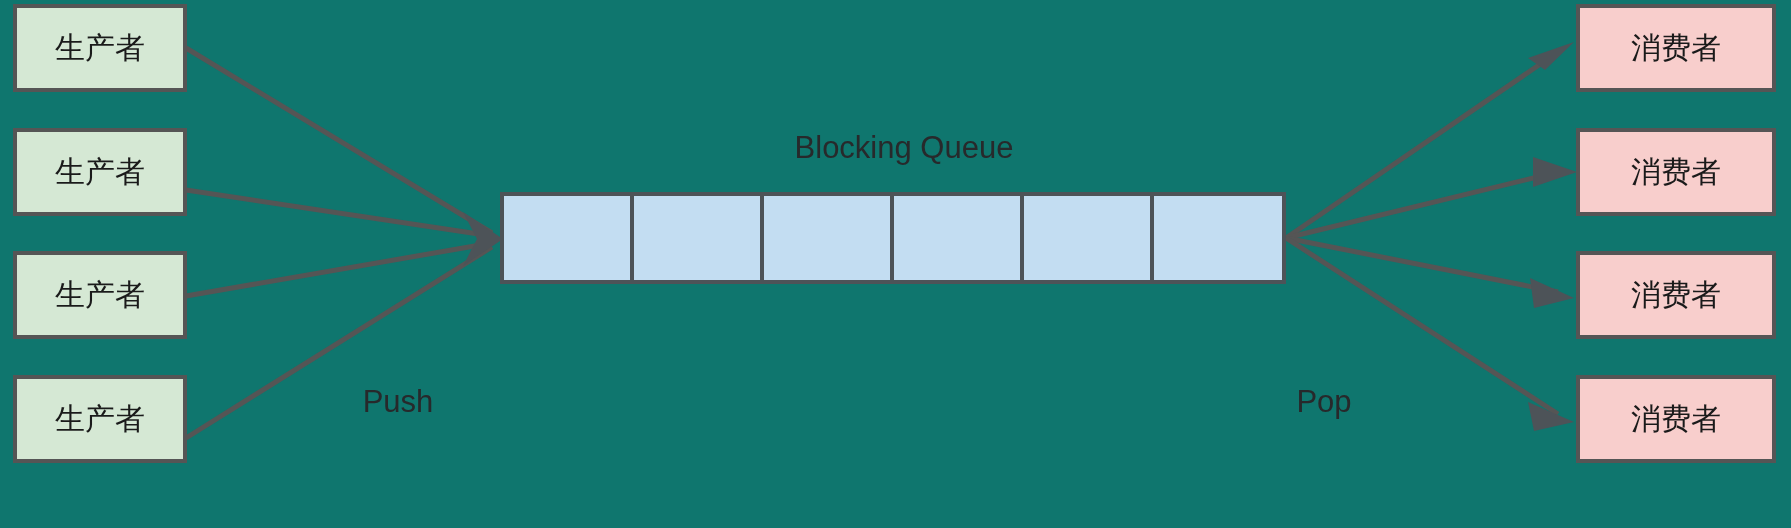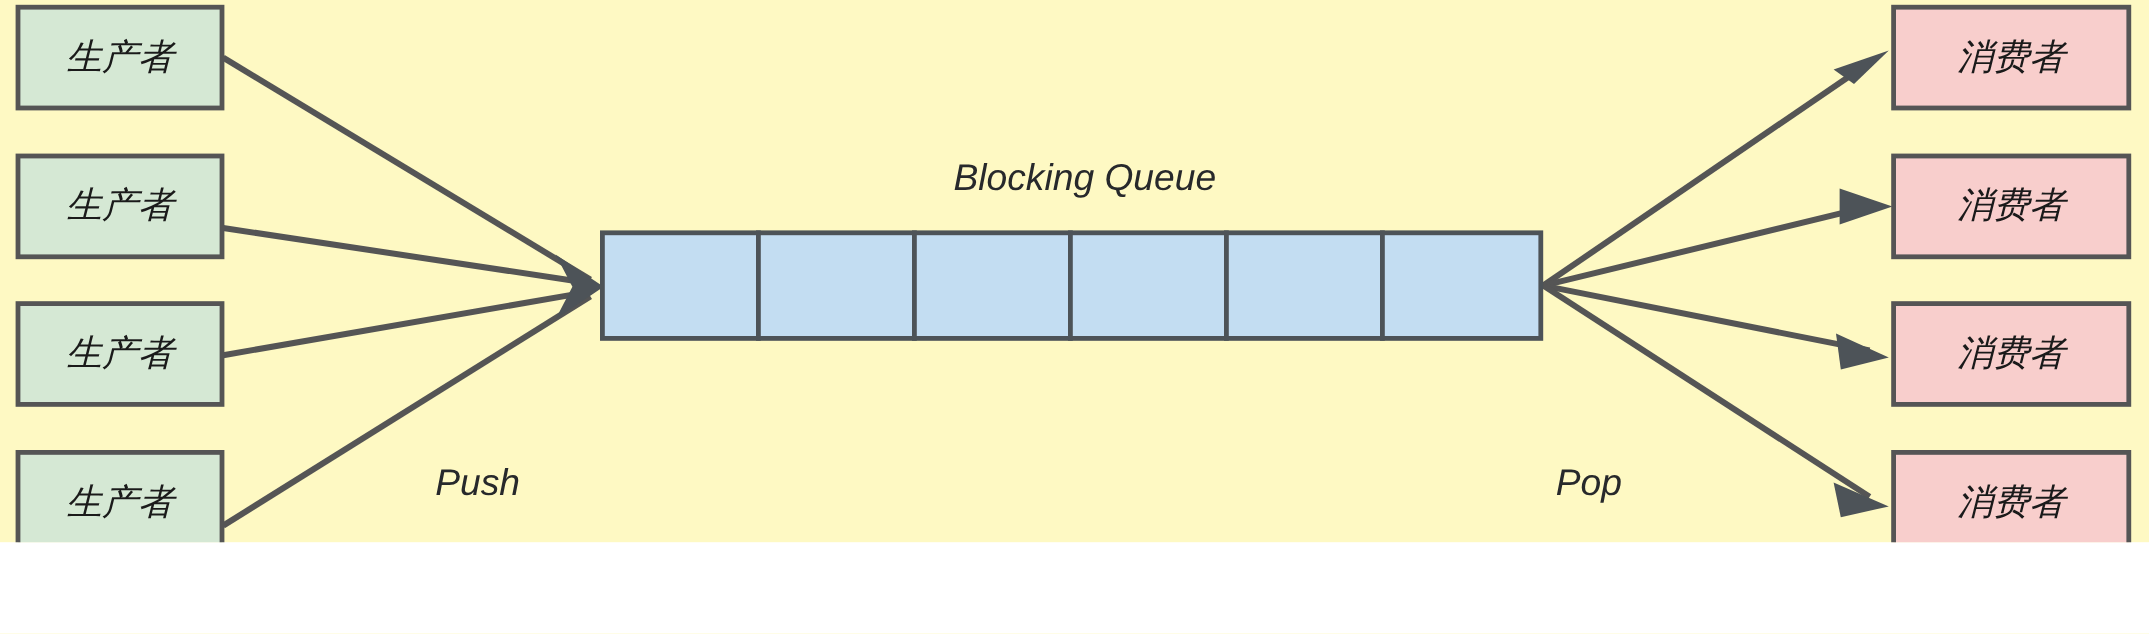--- a/index.html
+++ b/index.html
@@ -6,24 +6,23 @@
     margin: 0;
     padding: 0;
     background: #ffffff;
   }
   body {
     font-family: "Liberation Sans", "DejaVu Sans", sans-serif;
   }
   #diagram-root {
     position: relative;
     width: 1791px;
-    height: 452px;
-    background: #fef9c3;
+    height: 528px;
+    background: #0f766e;
     overflow: hidden;
-    font-style: italic;
   }
   svg.canvas {
     position: absolute;
     top: 0;
     left: 0;
     width: 1791px;
     height: 528px;
     display: block;
   }
   .node-rect-producer {

